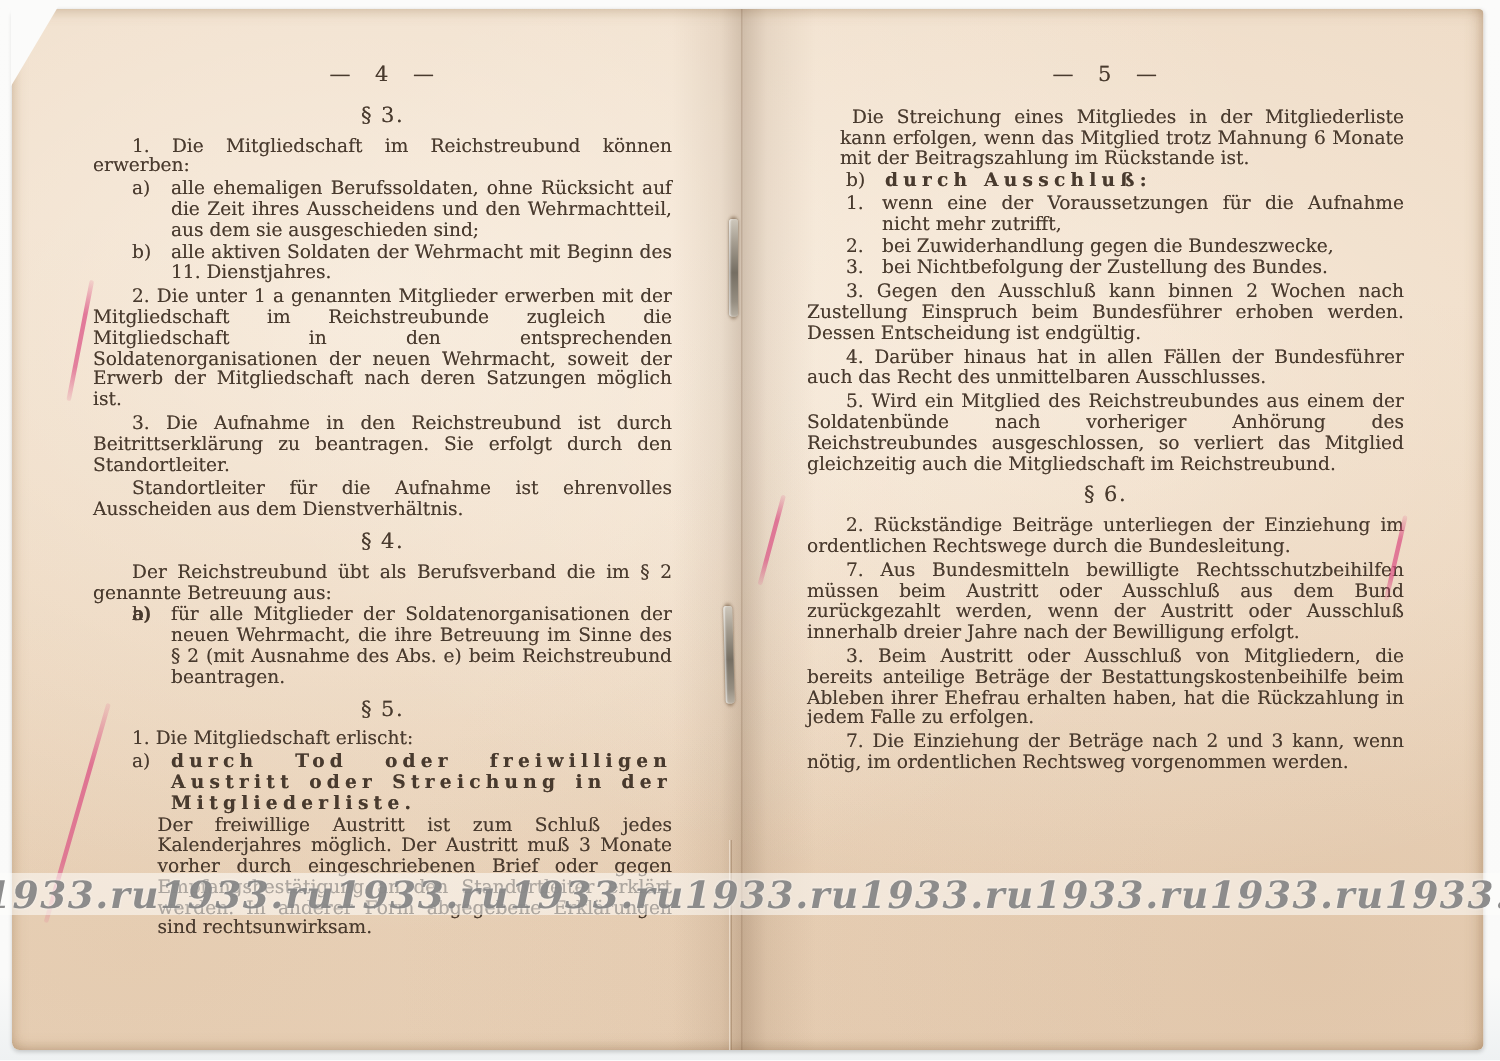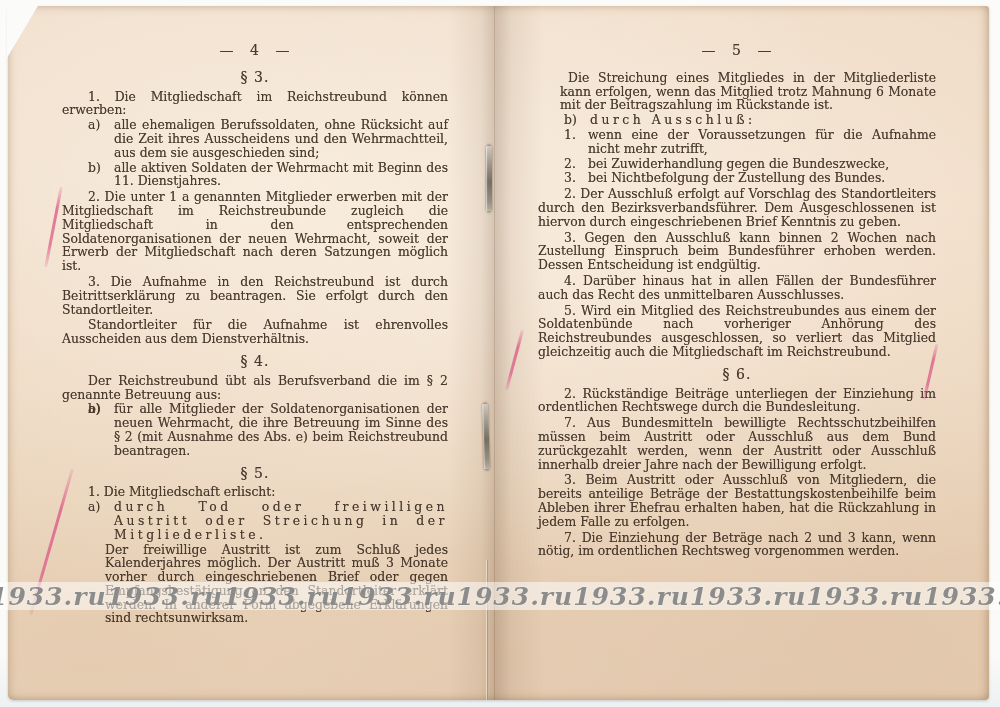--- a/index.html
+++ b/index.html
@@ -52,21 +52,21 @@
   .pageno{text-align:center;font-size:14px;word-spacing:10px;margin-bottom:13px;letter-spacing:1px;}
   .blk{margin:1px 0 0;}
   .blk.heading{text-align:center;font-size:14px;margin:9px 0 5px;letter-spacing:1px;}
   .blk.body{text-indent:26px;margin-top:2px;}
   .blk.item{position:relative;margin-left:52px;}
   .blk.item>.marker{position:absolute;left:-26px;letter-spacing:0;}
   .blk.item-cont{margin-left:43px;}
   .blk.subitem{position:relative;margin-left:50px;}
   .blk.subitem>.marker{position:absolute;left:-24px;}
   .blk.hang{margin-left:22px;text-indent:8px;margin-top:10px;}
-  .spaced{letter-spacing:3.5px;}
+  .spaced{letter-spacing:3.5px;font-weight:bold;}
 
   
   .watermark-band{position:absolute;left:-10px;top:582px;width:1024px;height:28px;
     background:rgba(253,253,251,.55);display:flex;justify-content:space-between;align-items:center;overflow:hidden;}
   .wm{font-style:italic;font-weight:bold;font-size:25px;color:rgba(125,125,125,.88);
     font-family:"DejaVu Serif",serif;white-space:nowrap;letter-spacing:1px;
     text-shadow:0 0 2px rgba(255,255,255,.7);}
 </style>
 </head>
 <body>
@@ -108,21 +108,20 @@
 
   <div class="page">
     <div class="col col-right">
       <div class="pageno">— 5 —</div>
       <div>
           <div class="blk hang"><span>Die Streichung eines Mitgliedes in der Mitgliederliste kann erfolgen, wenn das Mitglied trotz Mahnung 6 Monate mit der Beitragszahlung im Rückstande ist.</span></div>
           <div class="blk item"><span class="marker">b)</span><span class="spaced">durch Ausschluß:</span></div>
           <div class="blk subitem"><span class="marker">1.</span><span>wenn eine der Voraussetzungen für die Aufnahme nicht mehr zutrifft,</span></div>
           <div class="blk subitem"><span class="marker">2.</span><span>bei Zuwiderhandlung gegen die Bundeszwecke,</span></div>
           <div class="blk subitem"><span class="marker">3.</span><span>bei Nichtbefolgung der Zustellung des Bundes.</span></div>
-          <div class="blk body"><span>2. Der Ausschluß erfolgt auf Vorschlag des Standortleiters durch den Bezirksverbandsführer. Dem Ausgeschlossenen ist hiervon durch eingeschriebenen Brief Kenntnis zu geben.</span></div>
           <div class="blk body"><span>3. Gegen den Ausschluß kann binnen 2 Wochen nach Zustellung Einspruch beim Bundesführer erhoben werden. Dessen Entscheidung ist endgültig.</span></div>
           <div class="blk body"><span>4. Darüber hinaus hat in allen Fällen der Bundesführer auch das Recht des unmittelbaren Ausschlusses.</span></div>
           <div class="blk body"><span>5. Wird ein Mitglied des Reichstreubundes aus einem der Soldatenbünde nach vorheriger Anhörung des Reichstreubundes ausgeschlossen, so verliert das Mitglied gleichzeitig auch die Mitgliedschaft im Reichstreubund.</span></div>
           <div class="blk heading"><span>§ 6.</span></div>
           <div class="blk body"><span>2. Rückständige Beiträge unterliegen der Einziehung im ordentlichen Rechtswege durch die Bundesleitung.</span></div>
           <div class="blk body"><span>7. Aus Bundesmitteln bewilligte Rechtsschutzbeihilfen müssen beim Austritt oder Ausschluß aus dem Bund zurückgezahlt werden, wenn der Austritt oder Ausschluß innerhalb dreier Jahre nach der Bewilligung erfolgt.</span></div>
           <div class="blk body"><span>3. Beim Austritt oder Ausschluß von Mitgliedern, die bereits anteilige Beträge der Bestattungskostenbeihilfe beim Ableben ihrer Ehefrau erhalten haben, hat die Rückzahlung in jedem Falle zu erfolgen.</span></div>
           <div class="blk body"><span>7. Die Einziehung der Beträge nach 2 und 3 kann, wenn nötig, im ordentlichen Rechtsweg vorgenommen werden.</span></div>
         </div>
     </div>

